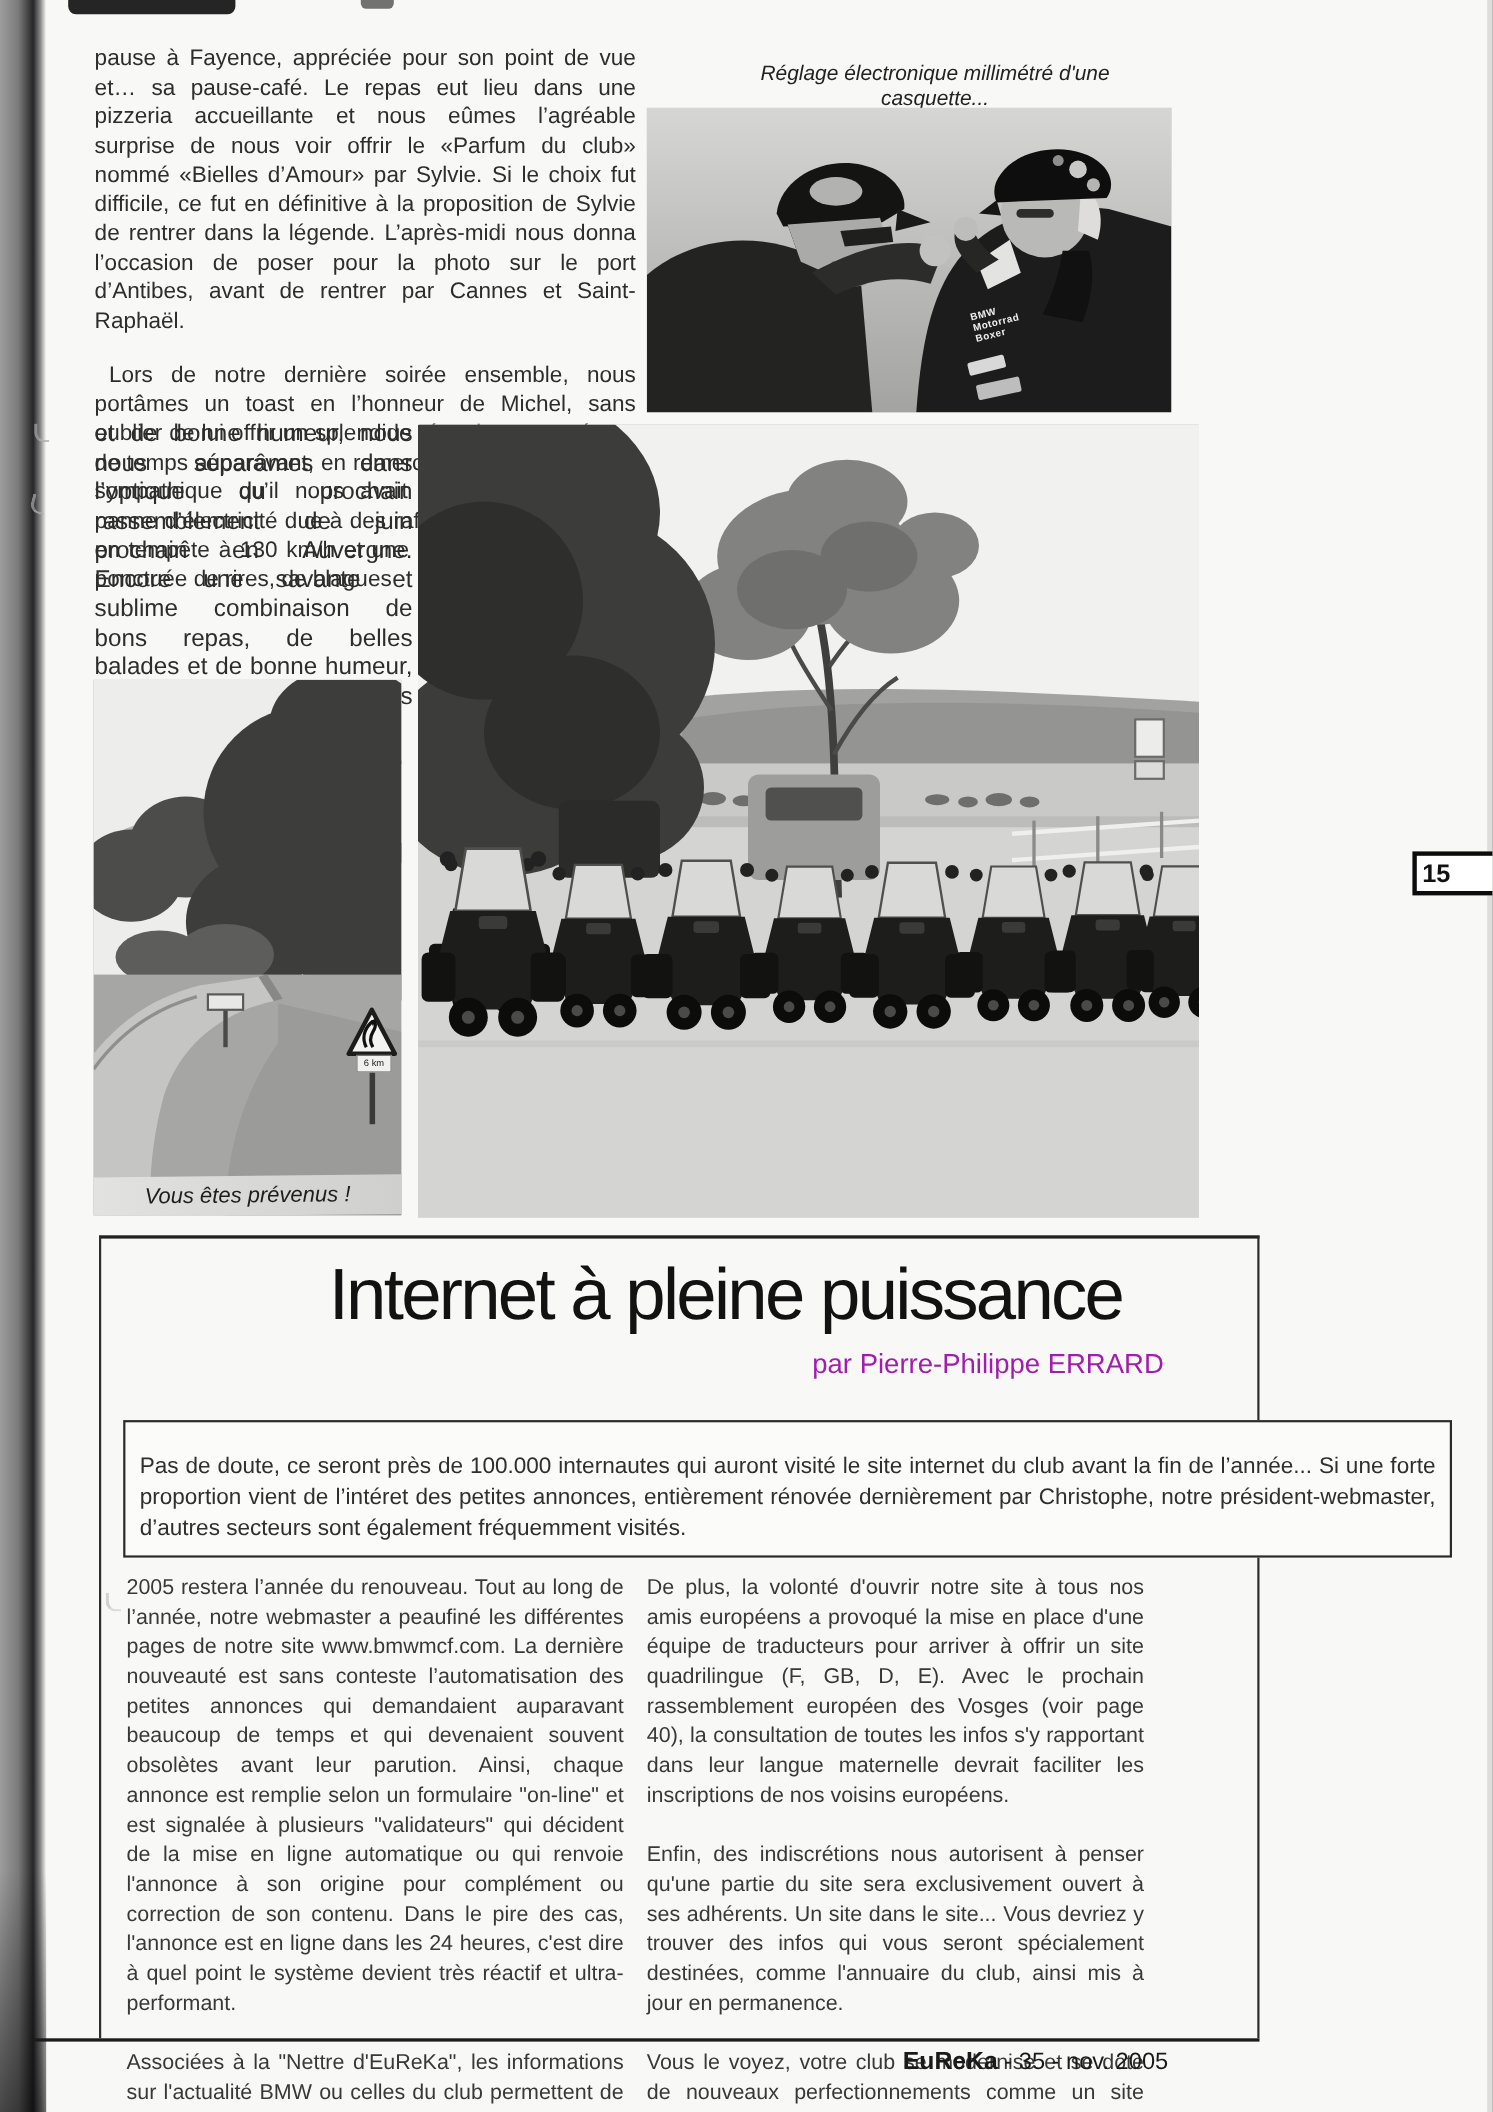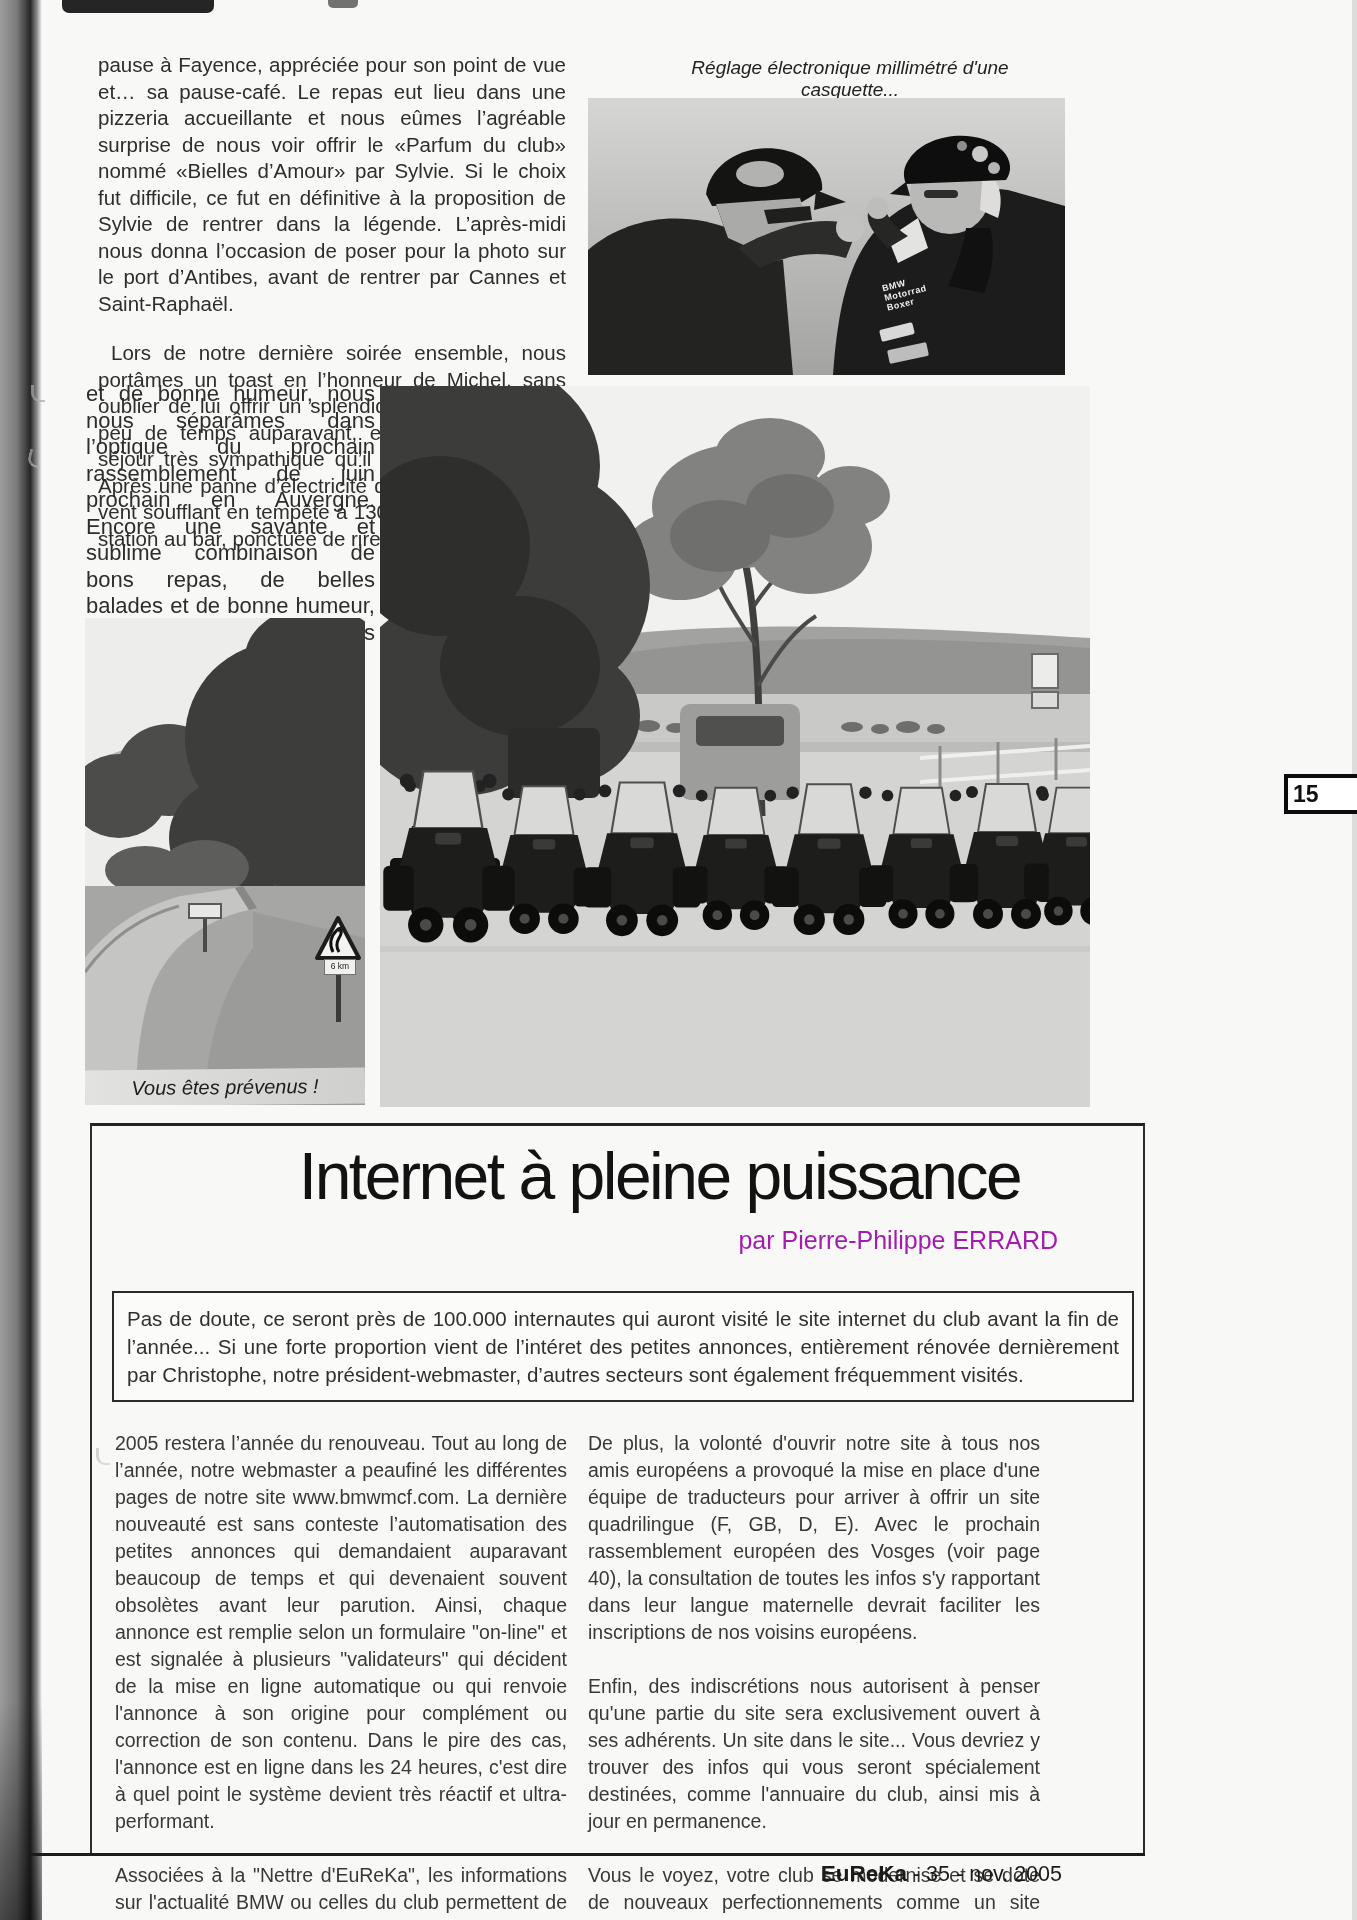--- a/index.html
+++ b/index.html
@@ -13,21 +13,21 @@
     background:linear-gradient(to right,#9d9d9d 0%,#7a7a7a 40%,#262626 72%,#8d8d8d 88%,#f8f8f6 100%);}
   .gutter-dark-bottom{position:absolute;left:0;top:1700px;width:42px;height:220px;
     background:linear-gradient(to bottom,rgba(0,0,0,0),rgba(0,0,0,.55));}
   .smudge-top1{position:absolute;left:62px;top:0;width:152px;height:13px;background:#121212;border-radius:0 0 7px 7px;opacity:.92;}
   .smudge-top2{position:absolute;left:328px;top:0;width:30px;height:8px;background:#2a2a2a;border-radius:0 0 5px 5px;opacity:.65;}
   .margin-mark{position:absolute;width:11px;height:15px;border-left:3px solid #9b9b9b;border-bottom:2px solid #b0b0b0;border-radius:0 0 0 9px;opacity:.8;}
   .page-right-edge{position:absolute;right:0;top:0;width:5px;height:1920px;background:#dedddb;}
 
   
   .col1{position:absolute;left:86px;top:40px;width:492px;font-size:20.5px;line-height:26.5px;text-align:justify;color:#2d2d2d;}
-  .col1 p{margin:12px;}
+  .col1 p{margin:0;}
   .col1 p + p{margin-top:23px;text-indent:13px;}
   .col2{position:absolute;left:86px;top:381px;width:289px;font-size:22px;line-height:26.5px;text-align:justify;color:#2d2d2d;}
   .photo-caption-top{position:absolute;left:650px;top:57px;width:400px;font-size:19px;font-style:italic;text-align:center;color:#222;}
 
   
   .photo{position:absolute;overflow:hidden;background:#c4c4c4;}
   #photo1{left:588px;top:98px;width:477px;height:277px;}
   #photo2{left:85px;top:618px;width:280px;height:487px;}
   #photo3{left:380px;top:386px;width:710px;height:721px;}
   .photo svg{display:block;}
@@ -46,22 +46,22 @@
   .page-tab{position:absolute;left:1284px;top:774px;width:86px;height:40px;background:#fff;border:4px solid #0c0c0c;
     box-sizing:border-box;font-size:23px;font-weight:bold;color:#111;display:flex;align-items:center;padding-left:5px;}
 
   
   .article-box{position:absolute;left:90px;top:1123px;width:1055px;height:730px;box-sizing:border-box;
     border-top:3px solid #222;border-left:2px solid #2e2e2e;border-right:2px solid #2e2e2e;}
   .headline{position:absolute;left:90px;top:1136px;width:1055px;text-align:center;padding-left:80px;box-sizing:border-box;
     font-size:66px;font-weight:400;letter-spacing:-2.5px;color:#121212;white-space:nowrap;}
   .byline{position:absolute;left:90px;top:1226px;width:968px;text-align:right;padding-left:250px;box-sizing:border-box;
     font-size:25px;color:#a21caf;}
-  .intro-box{position:absolute;left:112px;top:1291px;width:1022px;box-sizing:border-box;border:2px solid #2a2a2a;
-    padding:12px 13px 11px 13px;font-size:20.5px;line-height:28px;text-align:justify;color:#2f2f2f;background:#fbfbfa;}
+  .intro-box{position:absolute;left:112px;top:1291px;width:1208px;box-sizing:border-box;border:2px solid #2a2a2a;
+    padding:26px 13px 11px 13px;font-size:20.5px;line-height:28px;text-align:justify;color:#2f2f2f;background:#fbfbfa;}
   .acol{position:absolute;width:452px;font-size:19.5px;line-height:27px;text-align:justify;color:#383838;}
   .acol p{margin:0 0 27px 0;}
   #acol-left{left:115px;top:1430px;}
   #acol-right{left:588px;top:1430px;}
 
   .bottom-rule{position:absolute;left:30px;top:1853px;width:1115px;height:3px;background:#1b1b1b;}
   .footer{position:absolute;left:620px;top:1861px;width:442px;text-align:right;font-size:21.5px;color:#1a1a1a;}
   .footer .brand{font-weight:bold;font-size:22.5px;}
 </style>
 </head>

